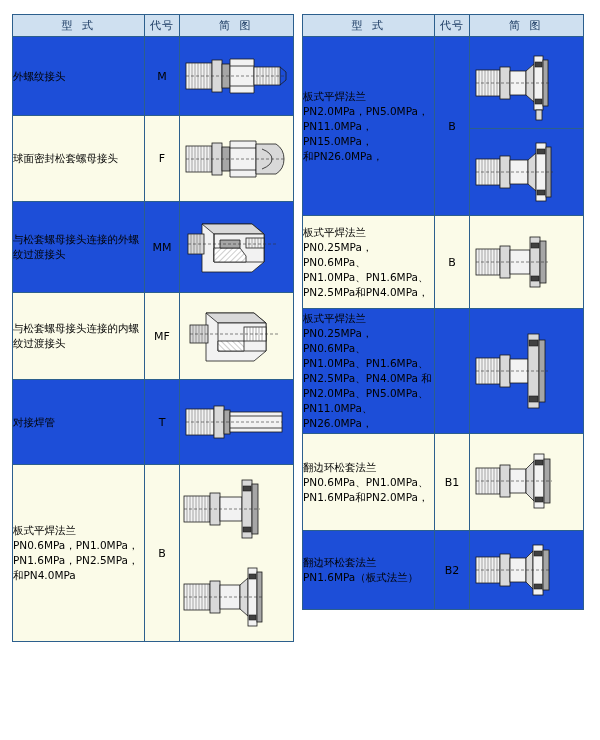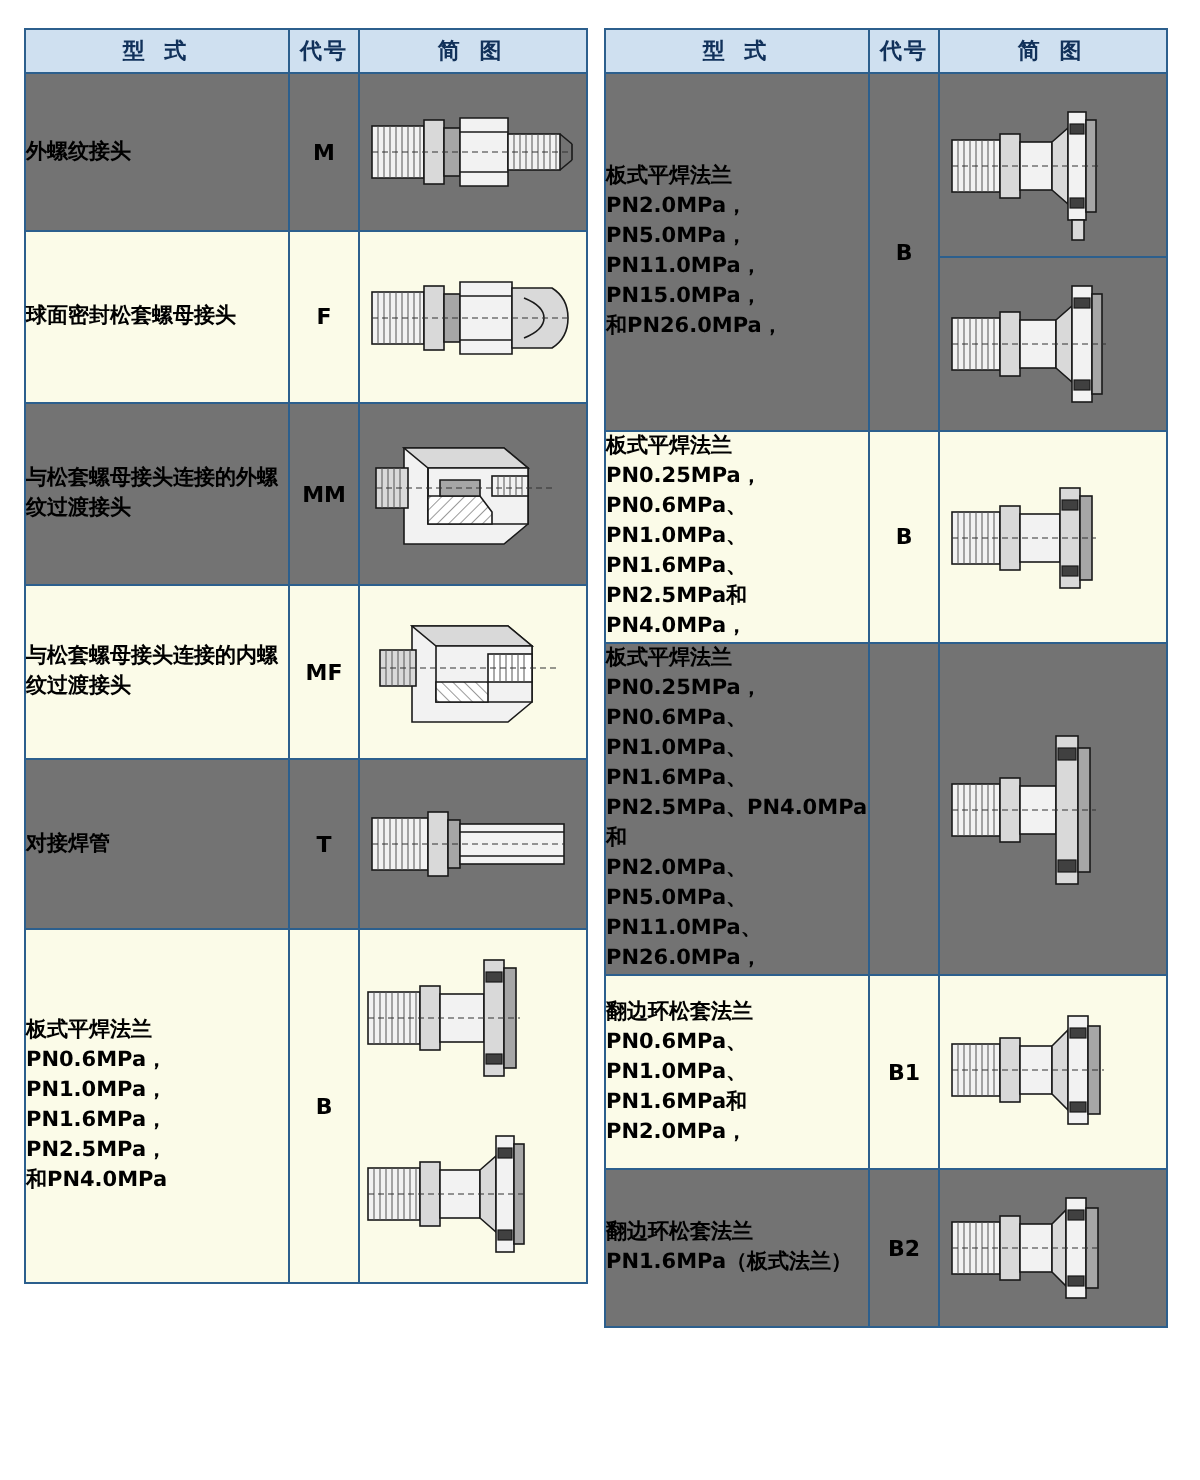--- a/index.html
+++ b/index.html
@@ -35,21 +35,21 @@
   }
   table.spec {
     border-collapse: collapse;
     table-layout: fixed;
     background: #fff;
   }
   table.spec td, table.spec th {
     border: 1px solid #2c5f8d;
     padding: 0;
     vertical-align: middle;
-    font-weight: bold;
+    font-weight: normal;
   }
   .hdr td {
     background: #cfe0f0;
     text-align: center;
     font-size: 11px;
     height: 21px;
     letter-spacing: 3px;
     color: #11315a;
   }
   .hdr td.nosp { letter-spacing: 1px; }
@@ -69,21 +69,21 @@
   }
   .cell-code {
     text-align: center;
     font-size: 11px;
   }
   .cell-fig {
     padding: 0;
     text-align: center;
   }
   .yellow { background: #fbfbe8; margin-top: 32px; }
-  .white  { background: #737373; margin-left: 32px; }
+  .white  { background: #1d4ed8; margin-left: 32px; }
 
   .fig-wrap {
     display: flex;
     align-items: center;
     justify-content: center;
     width: 100%;
     height: 100%;
   }
   svg { display: block; }
 

